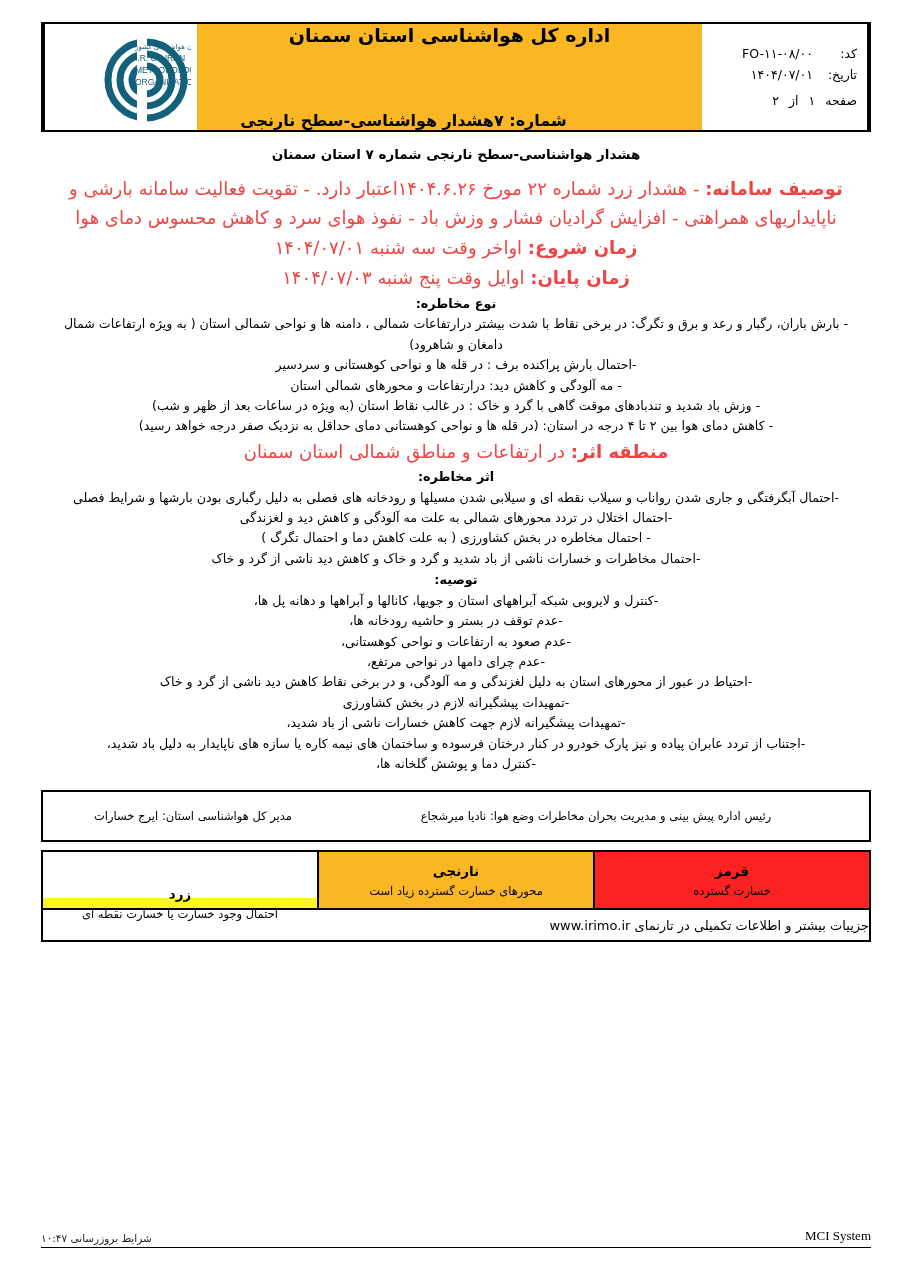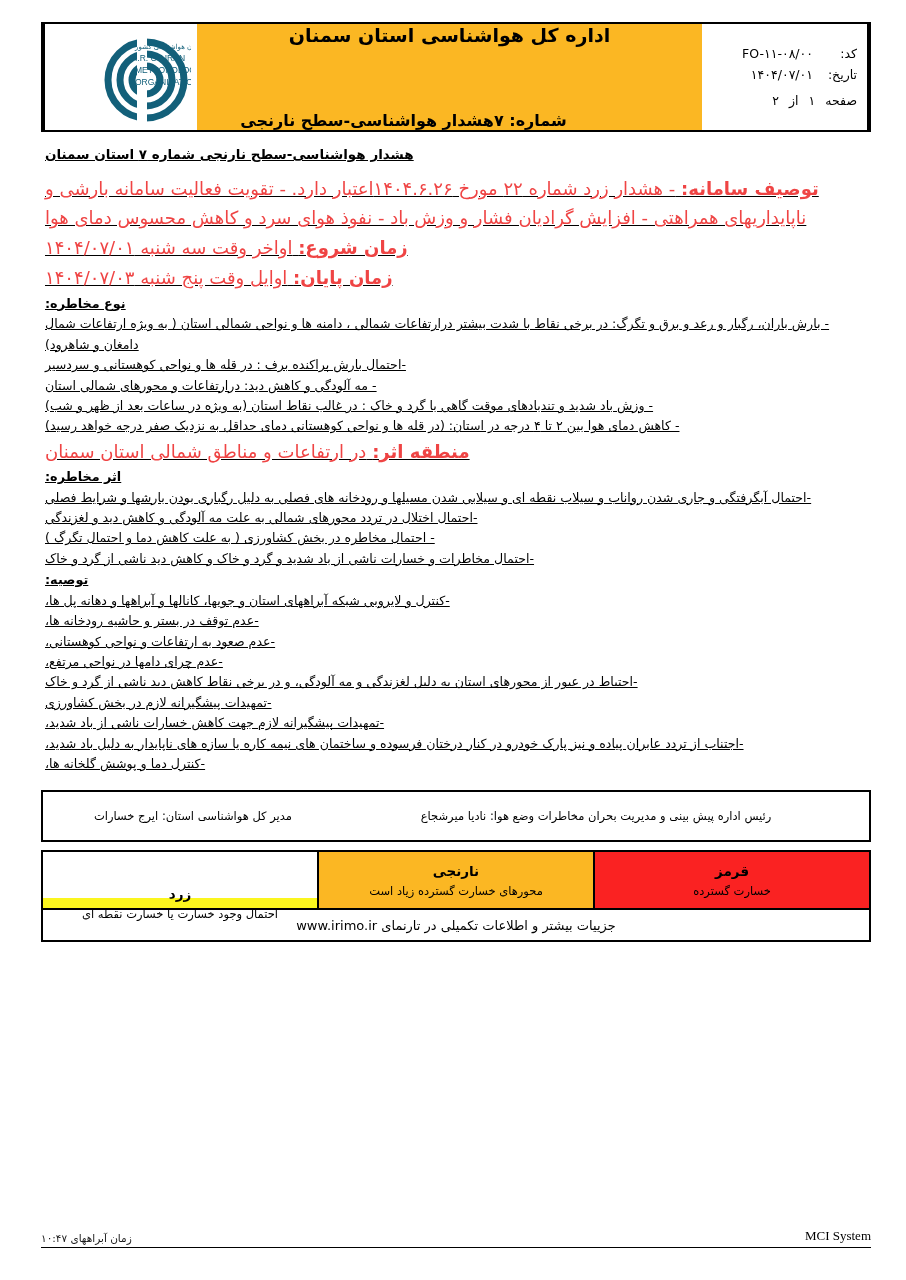--- a/index.html
+++ b/index.html
@@ -89,22 +89,21 @@
   .meta-key { min-width: 36px; text-align: right; font-weight: normal; }
   .meta-val { padding-right: 8px; }
   .meta-row.page-row { justify-content: flex-start; padding-top: 8px; }
   .meta-row.page-row span { padding-left: 10px; }
 
   
   .body-block {
     width: 100%;
     padding: 14px 4px 6px 4px;
     direction: rtl;
-    text-align: left;
-    text-decoration: underline;
+    text-align: center;
   }
   .b-title {
     font-size: 13.5px;
     font-weight: bold;
     color: #000;
     margin-bottom: 12px;
   }
   .b-line {
     font-size: 18px;
     color: #ef4444;
@@ -179,21 +178,20 @@
     font-size: 11.5px;
     color: #000;
     text-align: center;
   }
   .legend-footer {
     width: 100%;
     border: 2px solid #000;
     height: 34px;
     display: flex;
     align-items: center;
-    justify-content: center;
     font-size: 13px;
     color: #000;
     background: #fff;
   }
 
   
   .footer {
     position: absolute;
     left: 41px; top: 1228px;
     width: 830px;
@@ -353,18 +351,18 @@
 
   <div class="legend-footer">
     <span>جزییات بیشتر و اطلاعات تکمیلی در تارنمای www.irimo.ir</span>
   </div>
 
 </div>
 
 <div class="footer">
   <div class="footer-inner">
     <div class="footer-right">
-      <span>زمان آبراههای</span>
+      <span>شرایط بروزرسانی</span>
       <span class="ltr">۱۰:۴۷</span>
     </div>
     <div class="footer-left">MCI System</div>
   </div>
 </div>
 
 </body></html>

